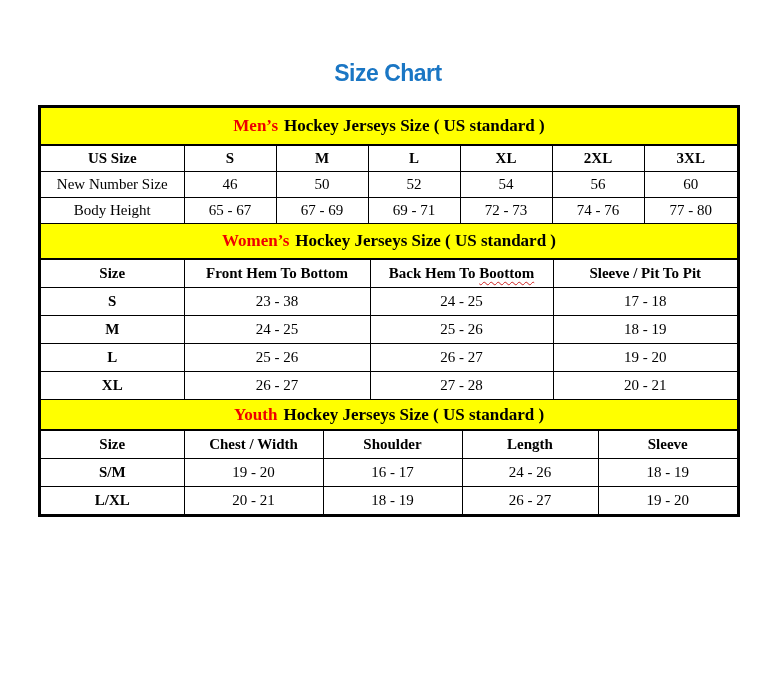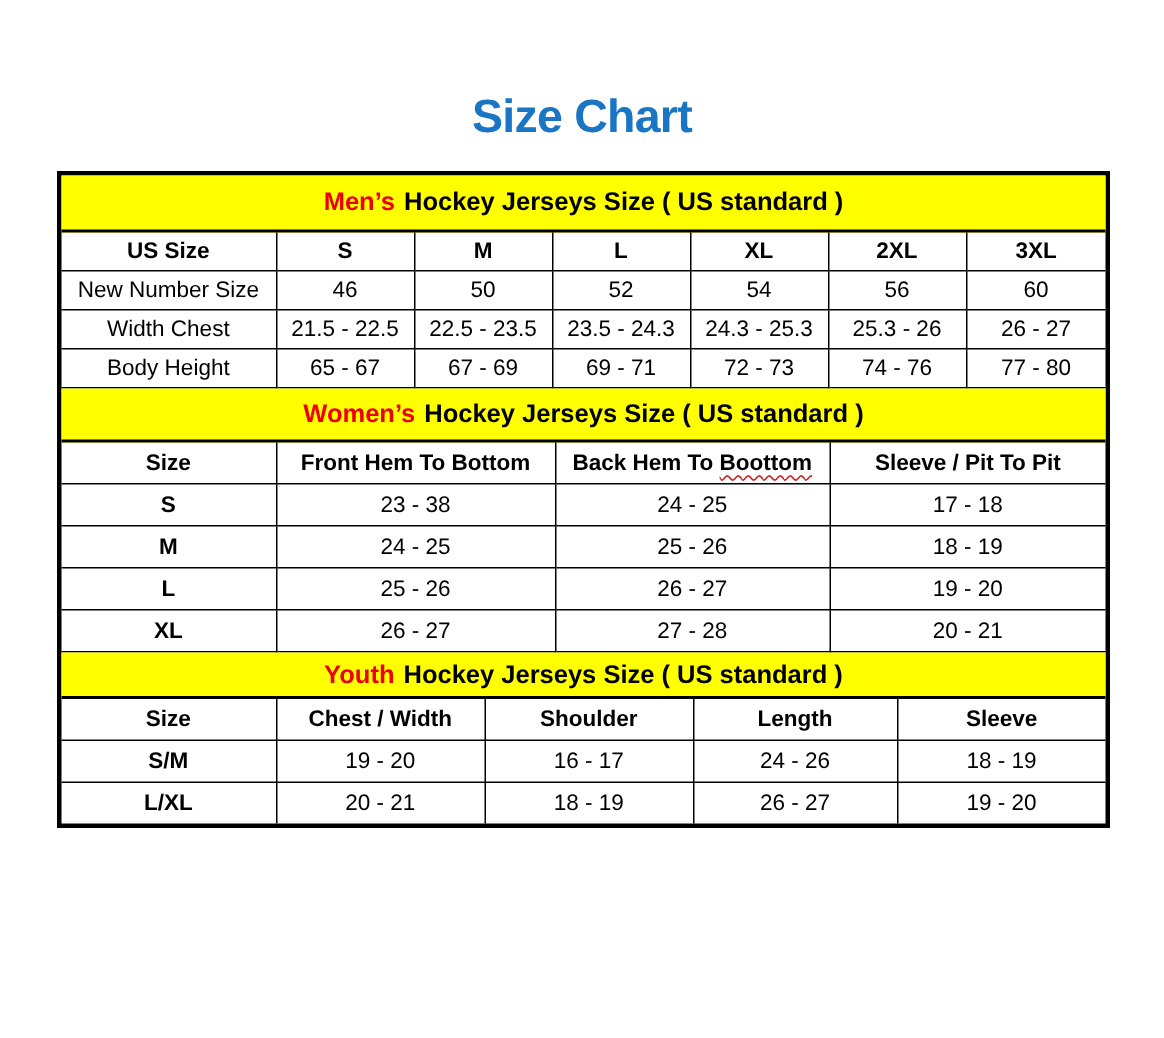--- a/index.html
+++ b/index.html
@@ -4,31 +4,32 @@
 <style>
   html,body{margin:0;padding:0;}
   body{
     width:776px;height:692px;background:#ffffff;
     font-family:"Liberation Sans",sans-serif;
     -webkit-font-smoothing:antialiased;
     overflow:hidden;
   }
   .page-title{
     text-align:center;
-    font-size:31px;
+    font-size:23px;
     font-weight:bold;
     color:#1a76c4;
     margin:60px 0 18px 0;
     letter-spacing:-0.5px;
   }
   .chart-wrap{
     width:696px;
     margin-left:38px;
     border:3px solid #000;
     box-sizing:content-box;
+    font-family:Liberation Serif, serif;
   }
   .band{
     background:#ffff00;
     display:flex;
     align-items:center;
     justify-content:center;
     font-weight:bold;
     font-size:17px;
     color:#000;
     border-bottom:2px solid #000;
@@ -104,29 +105,20 @@
       <tr>
         <td>New Number Size</td>
         <td>46</td>
         <td>50</td>
         <td>52</td>
         <td>54</td>
         <td>56</td>
         <td>60</td>
       </tr>
       <tr>
-        <td>Width Chest</td>
-        <td>21.5 - 22.5</td>
-        <td>22.5 - 23.5</td>
-        <td>23.5 - 24.3</td>
-        <td>24.3 - 25.3</td>
-        <td>25.3 - 26</td>
-        <td>26 - 27</td>
-      </tr>
-      <tr>
         <td>Body Height</td>
         <td>65 - 67</td>
         <td>67 - 69</td>
         <td>69 - 71</td>
         <td>72 - 73</td>
         <td>74 - 76</td>
         <td>77 - 80</td>
       </tr>
     </tbody>
   </table>

